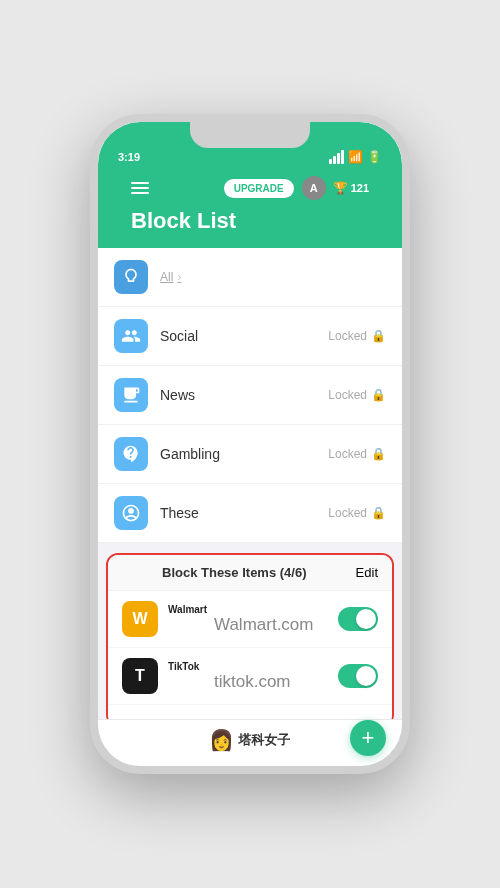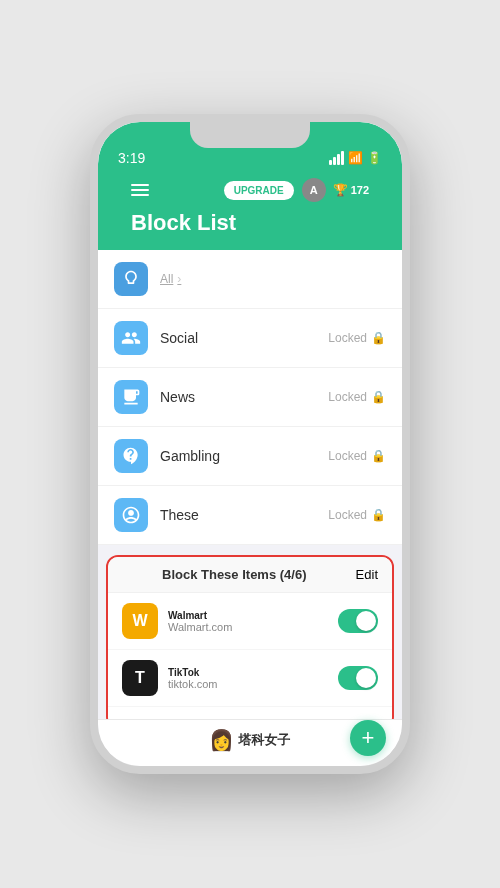--- a/index.html
+++ b/index.html
@@ -52,21 +52,21 @@
       background: #2bbf8a;
       display: flex;
       justify-content: space-between;
       align-items: center;
       padding: 28px 20px 6px;
       color: white;
       font-size: 11px;
       font-weight: 600;
     }
 
-    .status-time { font-size: 14px; font-weight: 400; }
+    .status-time { font-size: 11px; font-weight: 700; }
 
     .status-icons {
       display: flex;
       align-items: center;
       gap: 4px;
     }
 
     .signal-bars {
       display: flex;
       align-items: flex-end;
@@ -278,22 +278,23 @@
 
     .app-info { flex: 1; }
 
     .app-name {
       font-size: 10px;
       font-weight: 600;
       color: #222;
     }
 
     .app-url {
-      font-size: 11px;
+      font-size: 17px;
       color: #888;
+      margin-left: 46px;
     }
 
     
     .toggle {
       width: 40px;
       height: 24px;
       background: #2bbf8a;
       border-radius: 12px;
       position: relative;
       cursor: pointer;
@@ -381,21 +382,21 @@
         <div class="hamburger">
           <span></span>
             <span></span>
             <span></span>
         </div>
         <div class="header-right">
           <button class="upgrade-btn">UPGRADE</button>
           <div class="avatar">A</div>
           <div class="heart-score">
             <span class="heart">🏆</span>
-            <span>172</span>
+            <span>121</span>
           </div>
         </div>
       </div>
       <div class="page-title">Block List</div>
     </div>
 
     <div class="content">
 
       <div class="category-list">
 

